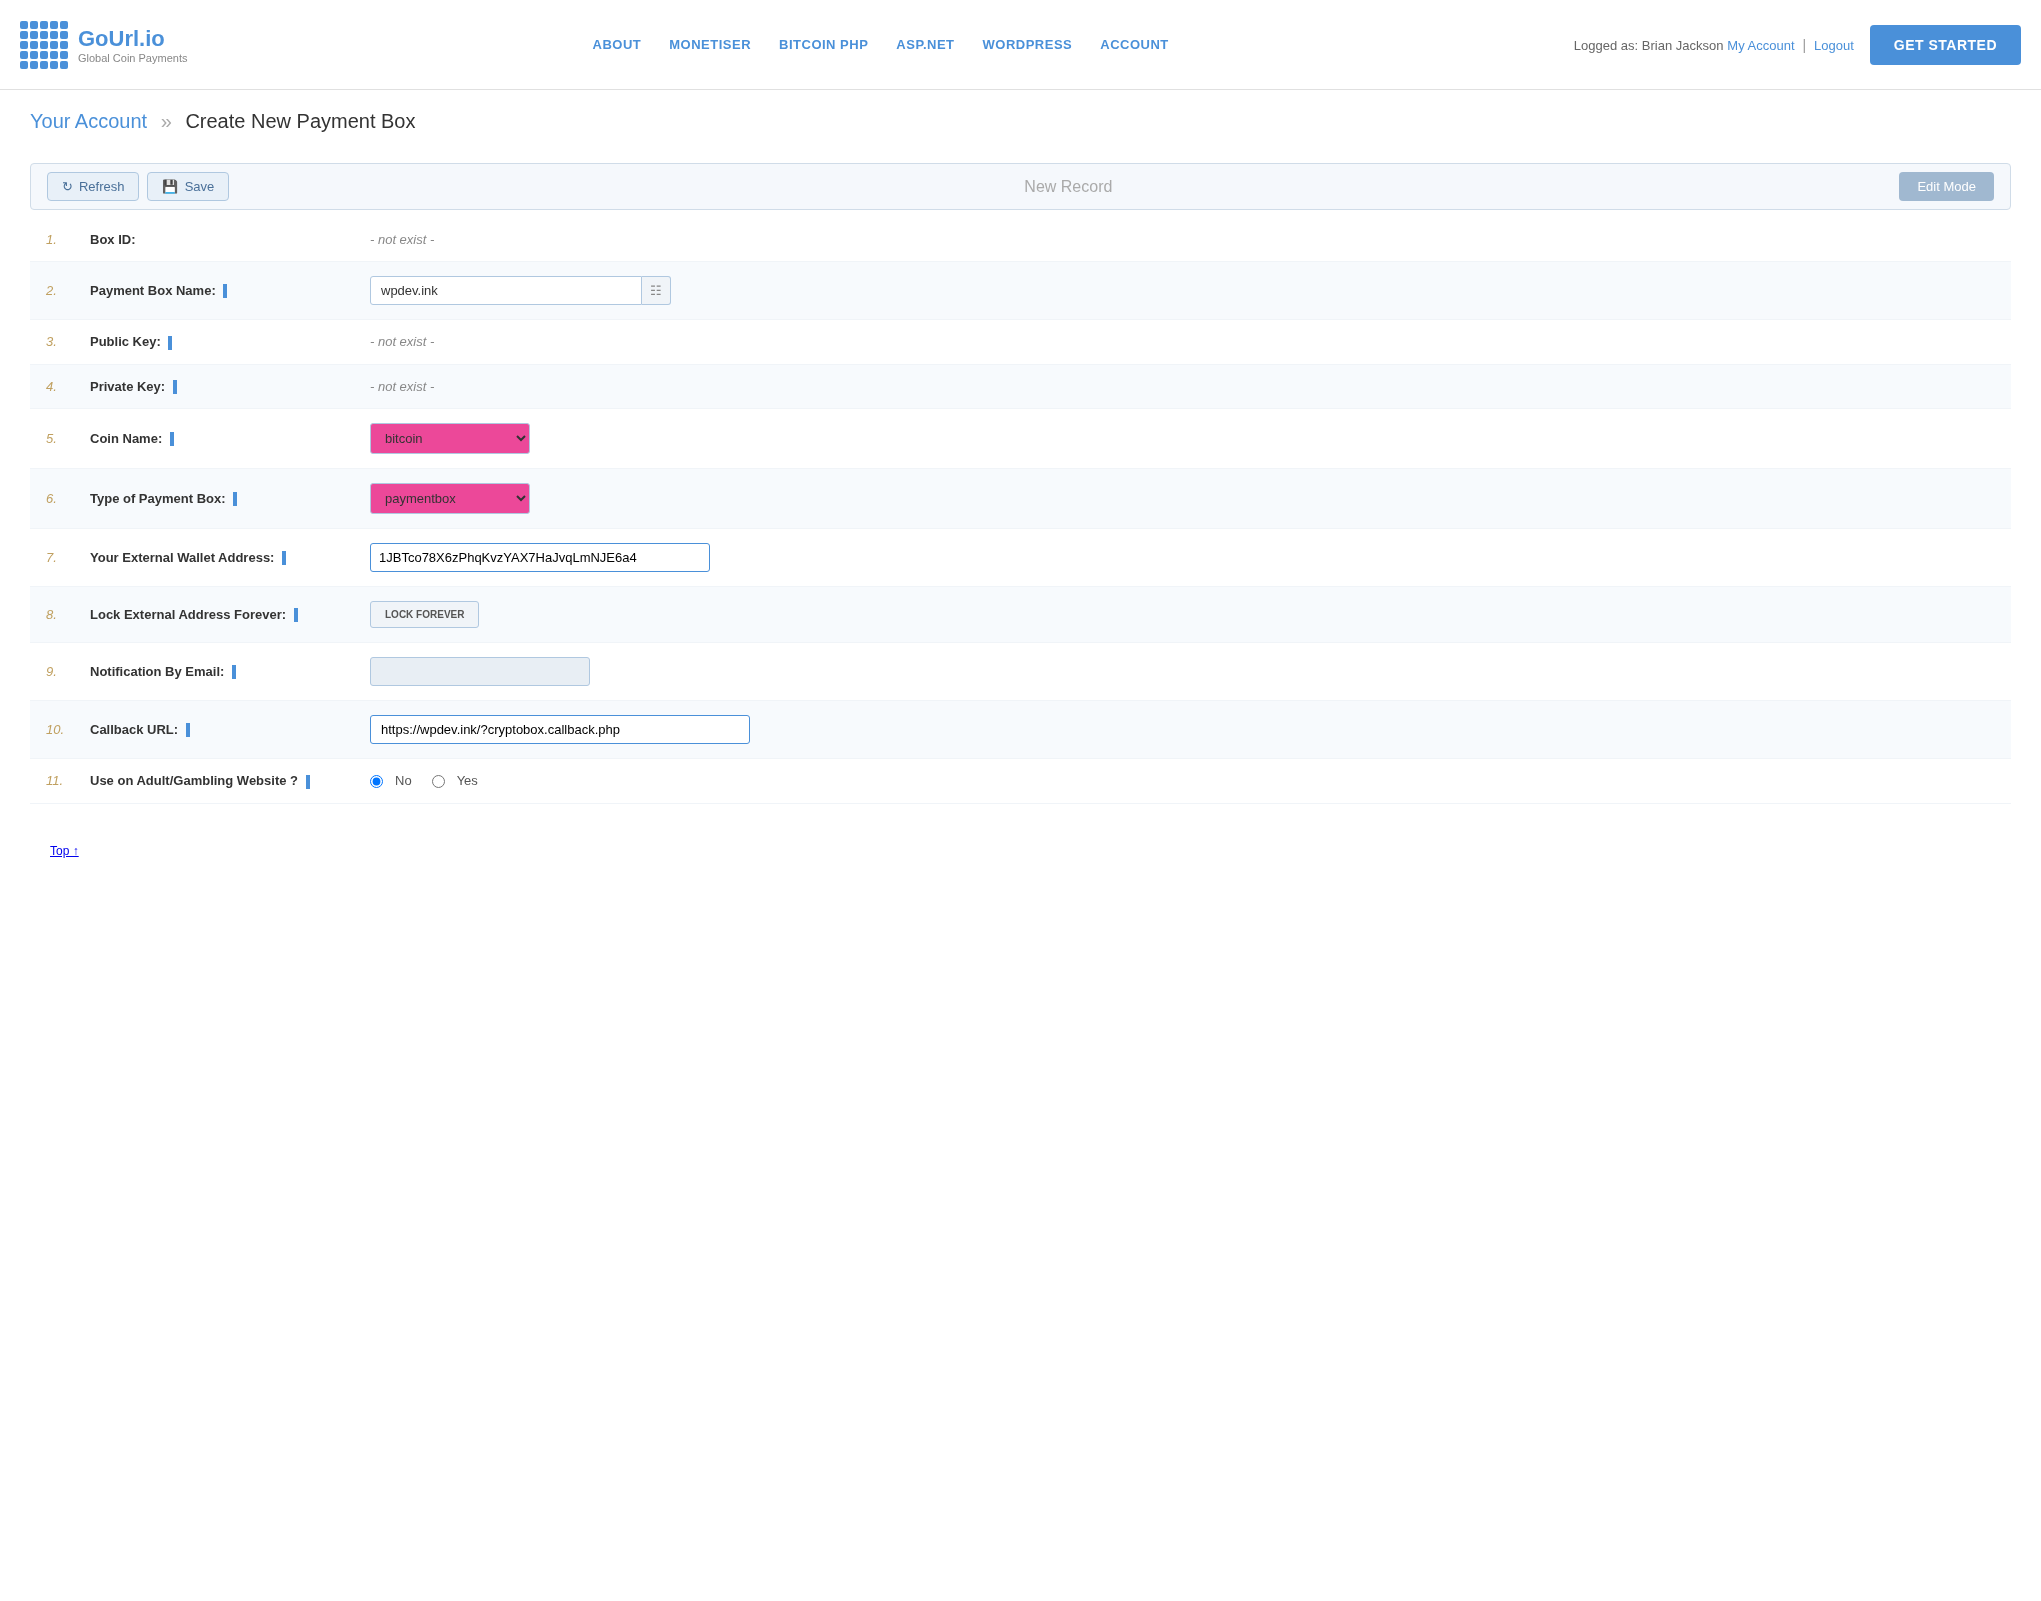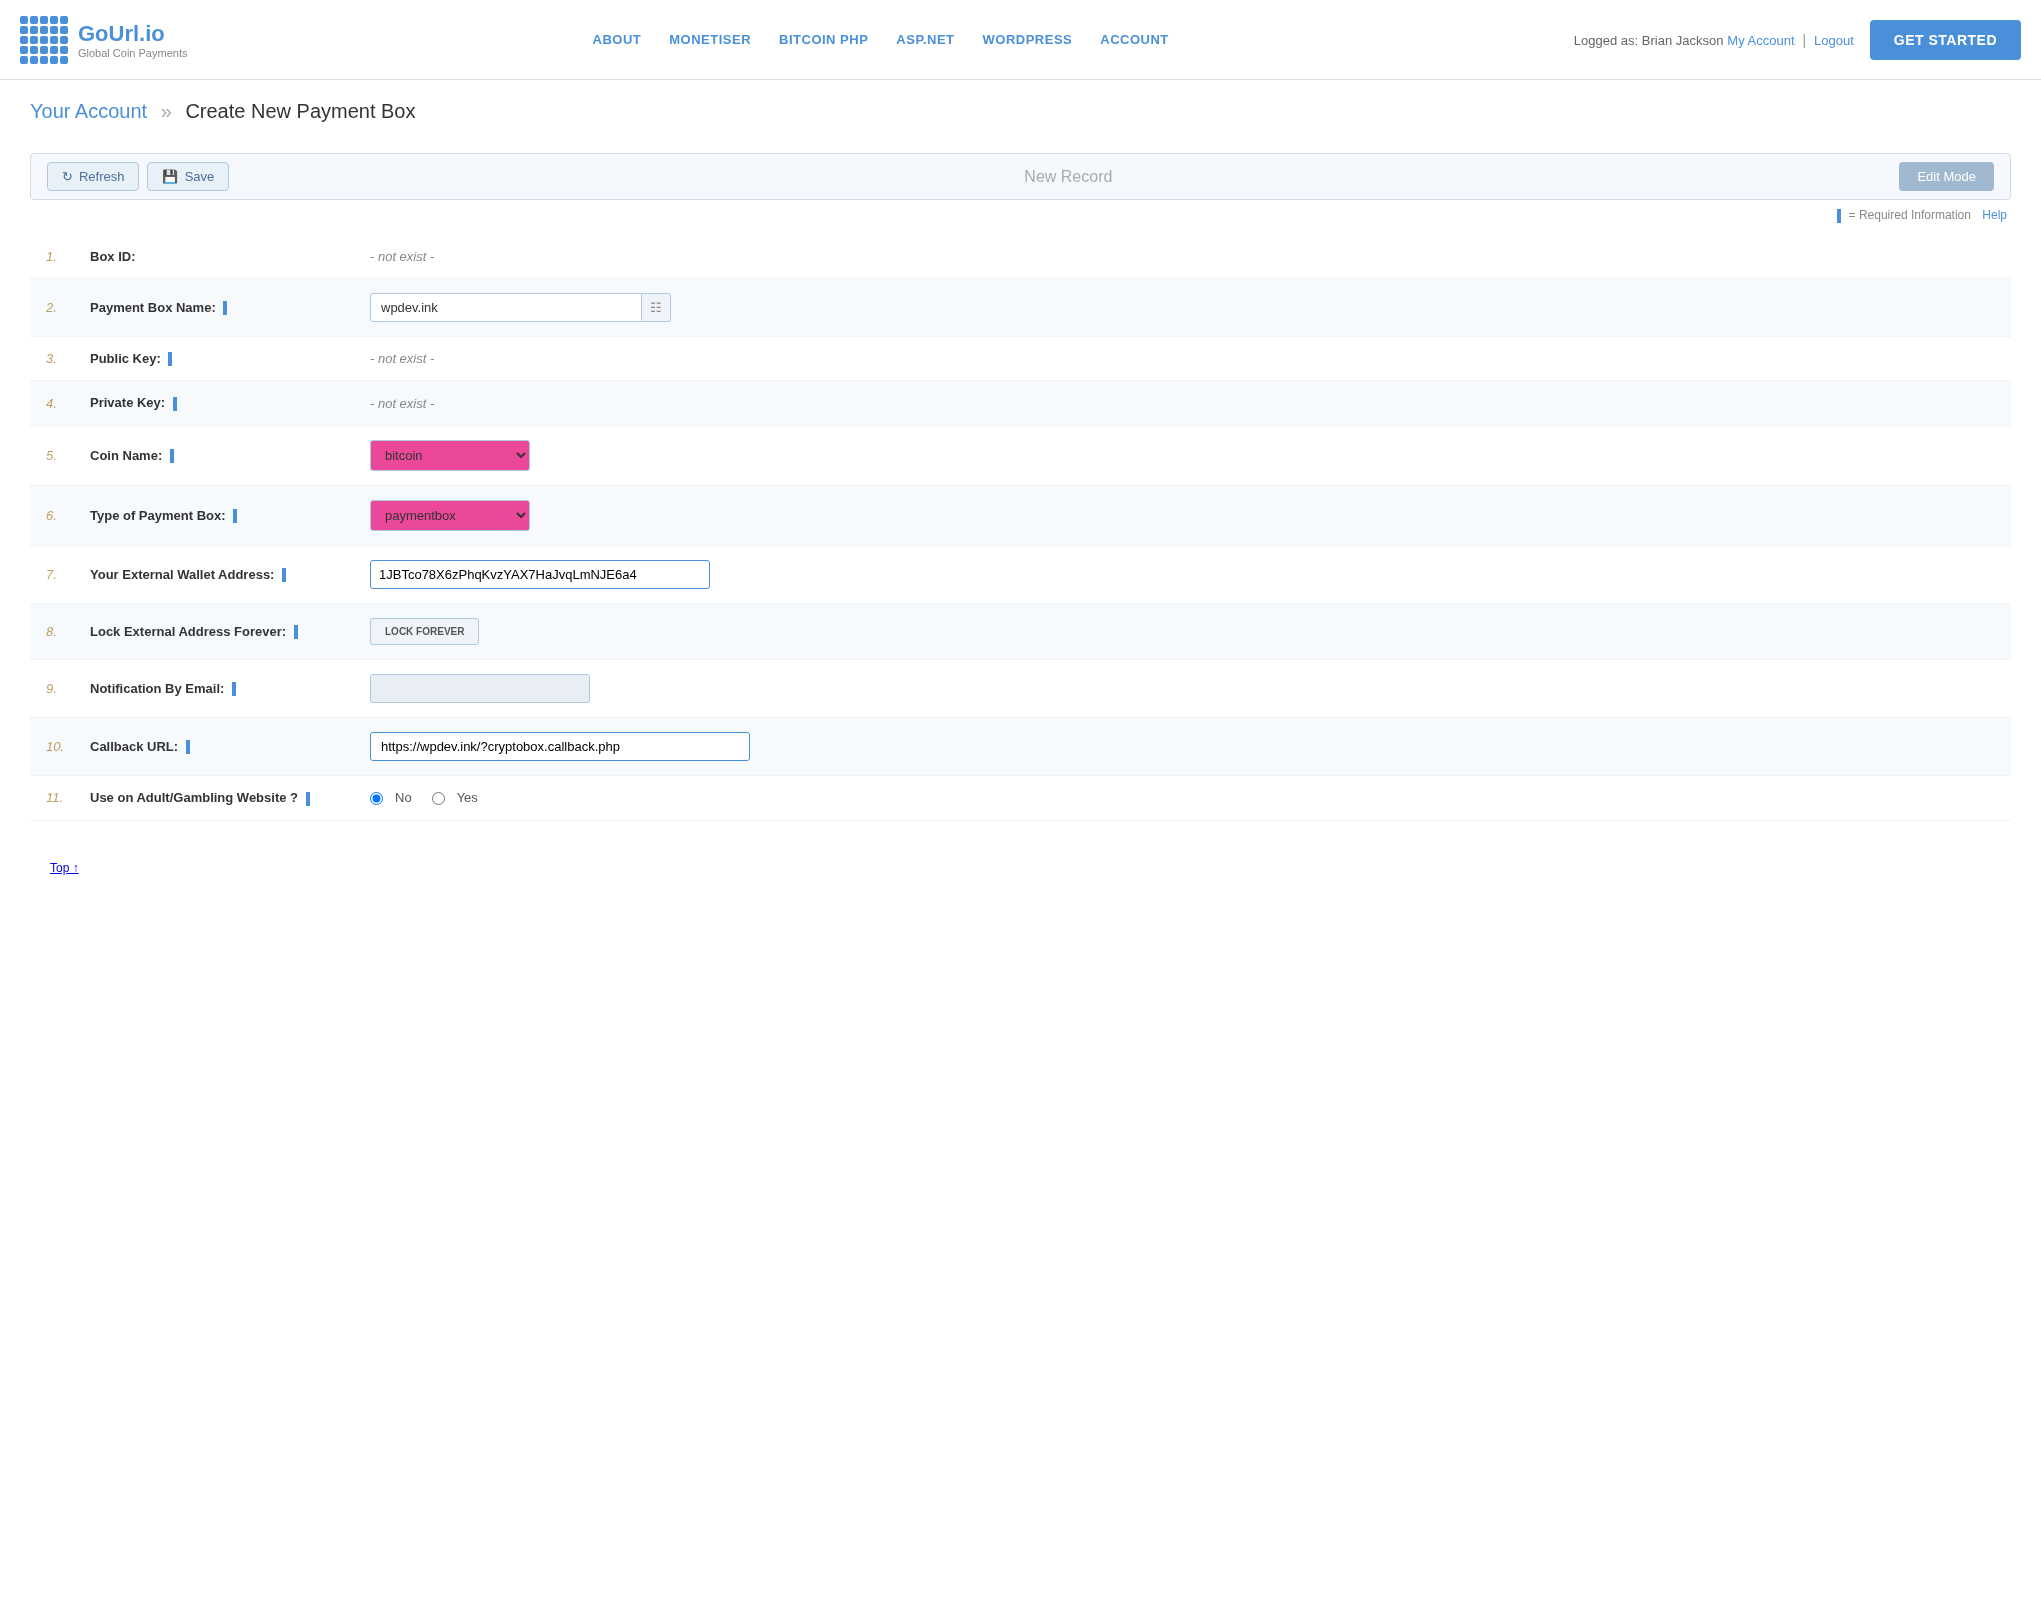--- a/index.html
+++ b/index.html
@@ -5,21 +5,21 @@
     * { box-sizing: border-box; margin: 0; padding: 0; }
     body { font-family: Arial, sans-serif; font-size: 14px; color: #333; background: #fff; }
 
     
     .top-bar {
       display: flex;
       align-items: center;
       justify-content: space-between;
       padding: 0 20px;
       border-bottom: 1px solid #e0e0e0;
-      height: 80px;
+      height: 90px;
     }
     .logo-area {
       display: flex;
       align-items: center;
       gap: 10px;
     }
     .logo-grid {
       display: grid;
       grid-template-columns: repeat(5, 8px);
       grid-template-rows: repeat(5, 8px);
@@ -340,25 +340,20 @@
       <span>Refresh</span>
     </button>
     <button class="toolbar-btn">
       <span>💾</span>
       <span>Save</span>
     </button>
     <div class="toolbar-center">New Record</div>
     <button class="edit-mode-btn">Edit Mode</button>
   </div>
 
-  <div class="required-note">
-    <span class="required-marker"></span>
-    <span>= Required Information</span>
-    <a href="#" class="help-link">Help</a>
-  </div>
 
   <table class="form-table">
 
     <tbody>
         <tr>
       <td class="row-num">1.</td>
       <td class="row-label">Box ID:</td>
       <td class="row-value">
         <span class="not-exist">- not exist -</span>
       </td>

